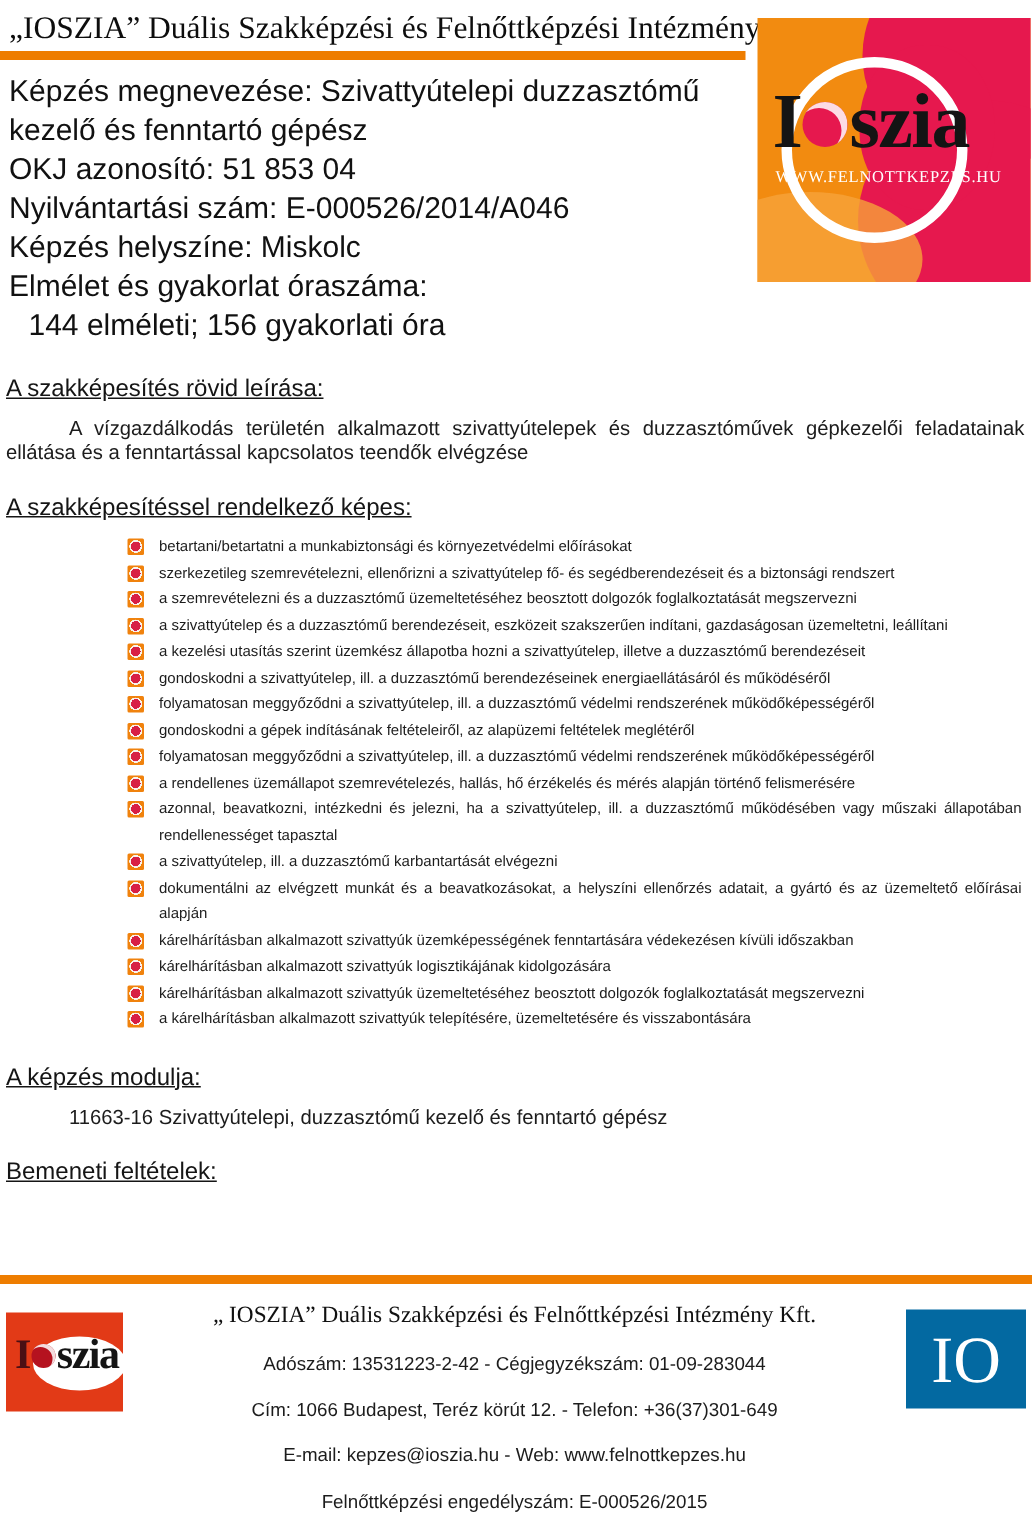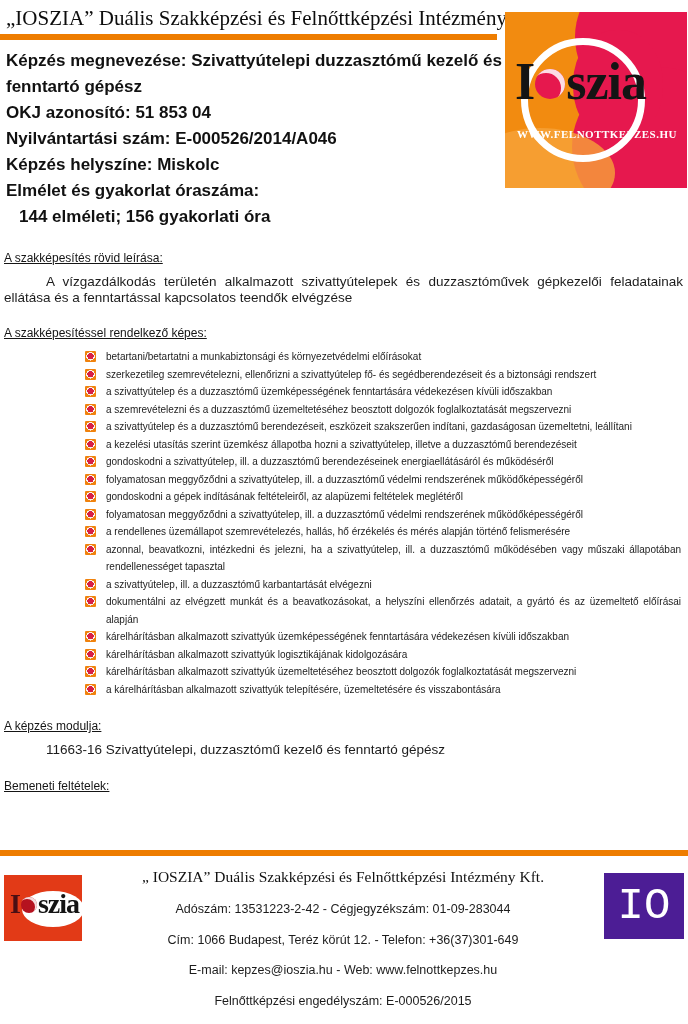--- a/index.html
+++ b/index.html
@@ -31,37 +31,37 @@
     position:absolute; left:10px; top:44px; width:170px;
     font-family:"Liberation Serif", serif; font-weight:bold; color:#141414;
     font-size:52px; line-height:52px; letter-spacing:-1px;
   }
   .logo-disc {
     display:inline-block; width:30px; height:30px; border-radius:50%;
     background:#e6184e; box-shadow:inset -4px 4px 0 rgba(255,255,255,.85);
     margin:0 1px; vertical-align:baseline;
   }
   .logo-url {
-    position:absolute; left:12px; top:116px;
-    font-family:"Liberation Serif", serif; font-size:11px; font-weight:bold;
+    position:absolute; left:12px; top:100px;
+    font-family:"Liberation Serif", serif; font-size:11px; font-weight:normal;
     color:#ffffff; letter-spacing:.5px; white-space:nowrap;
   }
 
   
   .course-block {
     margin:8px 0 0 6px; width:505px;
-    font-size:17px; font-weight:bold; line-height:26px; color:#111;
+    font-size:20px; font-weight:normal; line-height:26px; color:#111;
   }
   .course-line { min-height:26px; }
   .course-line:last-child { padding-left:13px; }
 
   
   .content { padding:0 5px 0 4px; }
   .sec-heading {
-    font-size:12px; text-decoration:underline; color:#151515; margin-top:21px;
+    font-size:16px; text-decoration:underline; color:#151515; margin-top:21px;
   }
   .body-text { font-size:13.5px; line-height:15.5px; margin-top:9px; }
   .justified { text-align:justify; }
   .indent-first { text-indent:42px; }
   .indent-left { padding-left:42px; }
 
   
   .cap-list { list-style:none; margin:8px 0 0 81px; padding-right:2px; }
   .cap-list li { display:flex; gap:10px; font-size:10px; line-height:17.5px; }
   .bullet-icon {
@@ -86,22 +86,22 @@
   .fl-i { color:#4a0f14; }
   .fl-disc {
     display:inline-block; width:16px; height:16px; border-radius:50%;
     background:#b5121f; box-shadow:inset -2px 2px 0 rgba(255,255,255,.85); margin:0 1px;
   }
   .footer-center { flex:1; text-align:center; padding-top:3px; }
   .footer-company { font-family:Liberation Serif, serif; font-size:15.5px; color:#111; }
   .footer-line { font-size:12.5px; line-height:14.5px; margin-top:16px; }
   .footer-logo-right {
     width:80px; height:66px; margin-right:4px; margin-top:8px; flex:none;
-    background:#4c1d95; color:#ffffff; display:flex; align-items:center; justify-content:center;
-    font-family:Liberation Mono, monospace; font-size:44px;
+    background:#0369a1; color:#ffffff; display:flex; align-items:center; justify-content:center;
+    font-family:Liberation Serif, serif; font-size:44px;
   }
 </style>
 </head>
 <body>
 
 <div class="page">
 
   <div class="inst-title">„IOSZIA” Duális Szakképzési és Felnőttképzési Intézmény</div>
   <div class="orange-rule"></div>
 
@@ -136,24 +136,20 @@
         <li>
           <span class="bullet-icon"></span>
           <span class="cap-text">betartani/betartatni a munkabiztonsági és környezetvédelmi előírásokat</span>
         </li>
 
         <li>
           <span class="bullet-icon"></span>
           <span class="cap-text">szerkezetileg szemrevételezni, ellenőrizni a szivattyútelep fő- és segédberendezéseit és a biztonsági rendszert</span>
         </li>
 
-        <li>
-          <span class="bullet-icon"></span>
-          <span class="cap-text">a szivattyútelep és a duzzasztómű üzemképességének fenntartására védekezésen kívüli időszakban</span>
-        </li>
 
         <li>
           <span class="bullet-icon"></span>
           <span class="cap-text">a szemrevételezni és a duzzasztómű üzemeltetéséhez beosztott dolgozók foglalkoztatását megszervezni</span>
         </li>
 
         <li>
           <span class="bullet-icon"></span>
           <span class="cap-text">a szivattyútelep és a duzzasztómű berendezéseit, eszközeit szakszerűen indítani, gazdaságosan üzemeltetni, leállítani</span>
         </li>

